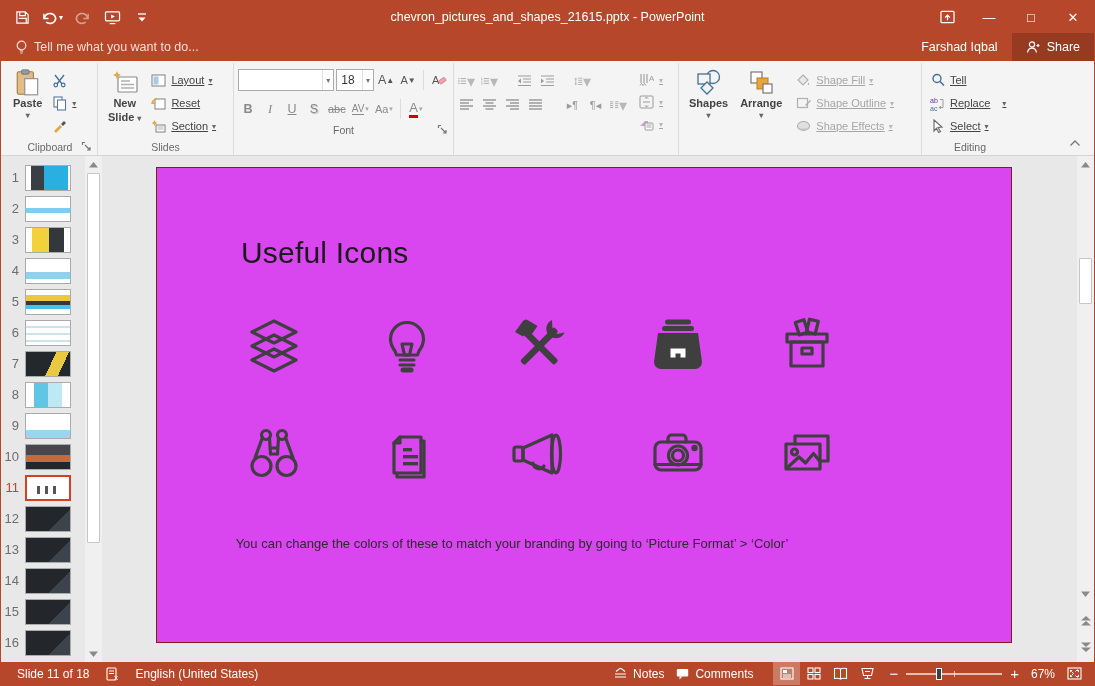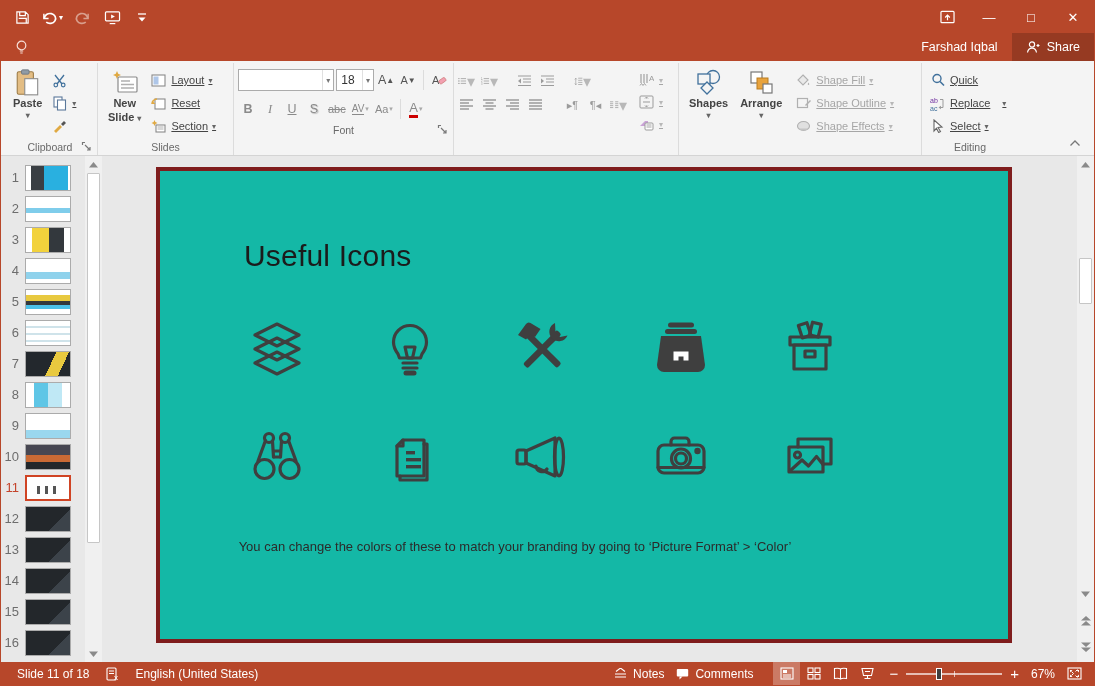--- a/index.html
+++ b/index.html
@@ -72,21 +72,21 @@
   .k-icons { background:#fff; }
   .k-icons::after { content:""; position:absolute; left:10px; top:9px; width:24px; height:8px;
      background:repeating-linear-gradient(90deg,#555 0 3px,transparent 3px 8px); }
   .k-dark { background:linear-gradient(135deg,#23272b 0 68%,#3c434a 68%); }
 
   .scrollcol { width:17px; flex:none; background:#f0f0f0; display:flex; flex-direction:column; align-items:center; }
   .scroll-arrow { width:17px; height:17px; display:flex; align-items:center; justify-content:center; flex:none; }
   .scroll-thumb { width:13px; background:#ffffff; border:1px solid #c6c6c6; border-radius:1px; }
 
   .canvas { flex:1; position:relative; min-width:0; }
-  .slide { position:absolute; left:54px; top:11px; width:856px; height:476px; background:#14b8a6; border:4px solid #7f1d1d; }
+  .slide { position:absolute; left:54px; top:11px; width:856px; height:476px; background:#d946ef; border:1px solid #7f1d1d; }
   .slide-title { position:absolute; left:84px; top:68px; font-size:30px; color:#1b1b1b; letter-spacing:.2px; }
   .slide-icon { position:absolute; width:64px; height:64px; }
   .slide-icon svg { width:100%; height:100%; }
   .slide-caption { position:absolute; left:0; width:710px; top:368px; text-align:center; font-size:13px; color:#2b2b2b; }
 
   .main-scroll { width:17px; flex:none; background:#f0f0f0; display:flex; flex-direction:column; align-items:center; }
   .nav-btns { margin-top:10px; display:flex; flex-direction:column; gap:8px; align-items:center; }
 
   
   .statusbar { height:23px; background:#b7472a; color:#fff; display:flex; align-items:center; font-size:12px; flex:none; padding:0 6px 0 10px; gap:4px; }
@@ -134,39 +134,41 @@
             <path d="M6 14.5h6" stroke="#fff" stroke-width="1.3"></path>
           </svg>
       </div>
       <div class="qat-btn">
         <svg width="10" height="12" viewBox="0 0 10 12">
             <path d="M1 3h8" stroke="#fff" stroke-width="1.3"></path>
             <path d="M1.5 6.5l3.5 4 3.5-4z" fill="#fff"></path>
           </svg>
       </div>
     </div>
+    <div class="title-text">chevron_pictures_and_shapes_21615.pptx - PowerPoint</div>
     <div class="win-controls">
       <div class="win-btn">
         <svg width="15" height="14" viewBox="0 0 16 15">
             <rect x="1" y="1.5" width="14" height="12" rx="1" stroke="#fff" fill="none" stroke-width="1.3"></rect>
             <path d="M8 11V6 M5.5 8L8 5.5 10.5 8" stroke="#fff" fill="none" stroke-width="1.3"></path>
           </svg>
       </div>
       <div class="win-btn">—</div>
       <div class="win-btn">□</div>
       <div class="win-btn">✕</div>
     </div>
   </div>
 
   <div class="menubar">
     <div class="tellme">
       <svg width="13" height="15" viewBox="0 0 13 15">
           <circle cx="6.5" cy="5.5" r="4.3" stroke="#f6ddd5" fill="none" stroke-width="1.2"></circle>
           <path d="M4.8 11h3.4 M5.3 13h2.4" stroke="#f6ddd5" stroke-width="1.2"></path>
         </svg>
+      <span>Tell me what you want to do...</span>
     </div>
     <div class="menubar-right">
       <div class="user-name">Farshad Iqbal</div>
       <div class="share-btn">
         <svg width="14" height="14" viewBox="0 0 14 14">
             <circle cx="6" cy="4.5" r="2.6" stroke="#fff" fill="none" stroke-width="1.2"></circle>
             <path d="M1.5 12.5c.5-3 2.5-4.3 4.5-4.3s4 1.3 4.5 4.3" stroke="#fff" fill="none" stroke-width="1.2"></path>
             <path d="M10.5 5.5h3 M12 4v3" stroke="#fff" stroke-width="1.2"></path>
           </svg>
         <span>Share</span>
@@ -509,21 +511,21 @@
     <div class="rgroup" style="width:97px">
       <div class="rgroup-body">
         <div class="smallcol">
           <div class="smallbtn">
             <span class="iconbox16">
                 <svg width="14" height="14" viewBox="0 0 14 14">
                   <circle cx="6" cy="5.5" r="4" stroke="#41719c" fill="none" stroke-width="1.4"></circle>
                   <path d="M9 8.5l4 4" stroke="#41719c" stroke-width="1.6"></path>
                 </svg>
               </span>
-            <span>Quick</span>
+            <span>Tell</span>
           </div>
           <div class="smallbtn">
             <span class="iconbox16">
                 <svg width="16" height="15" viewBox="0 0 16 15">
                   <text x="0" y="6.5" font-size="7" fill="#7030a0">ab</text>
                   <text x="0" y="14.5" font-size="7" fill="#41719c">ac</text>
                   <path d="M10 3.5h3v8h-3" stroke="#9b9b9b" fill="none" stroke-width="1"></path>
                   <path d="M8.5 11.5l2.5-1.8v3.6z" fill="#9b9b9b"></path>
                 </svg>
               </span>

